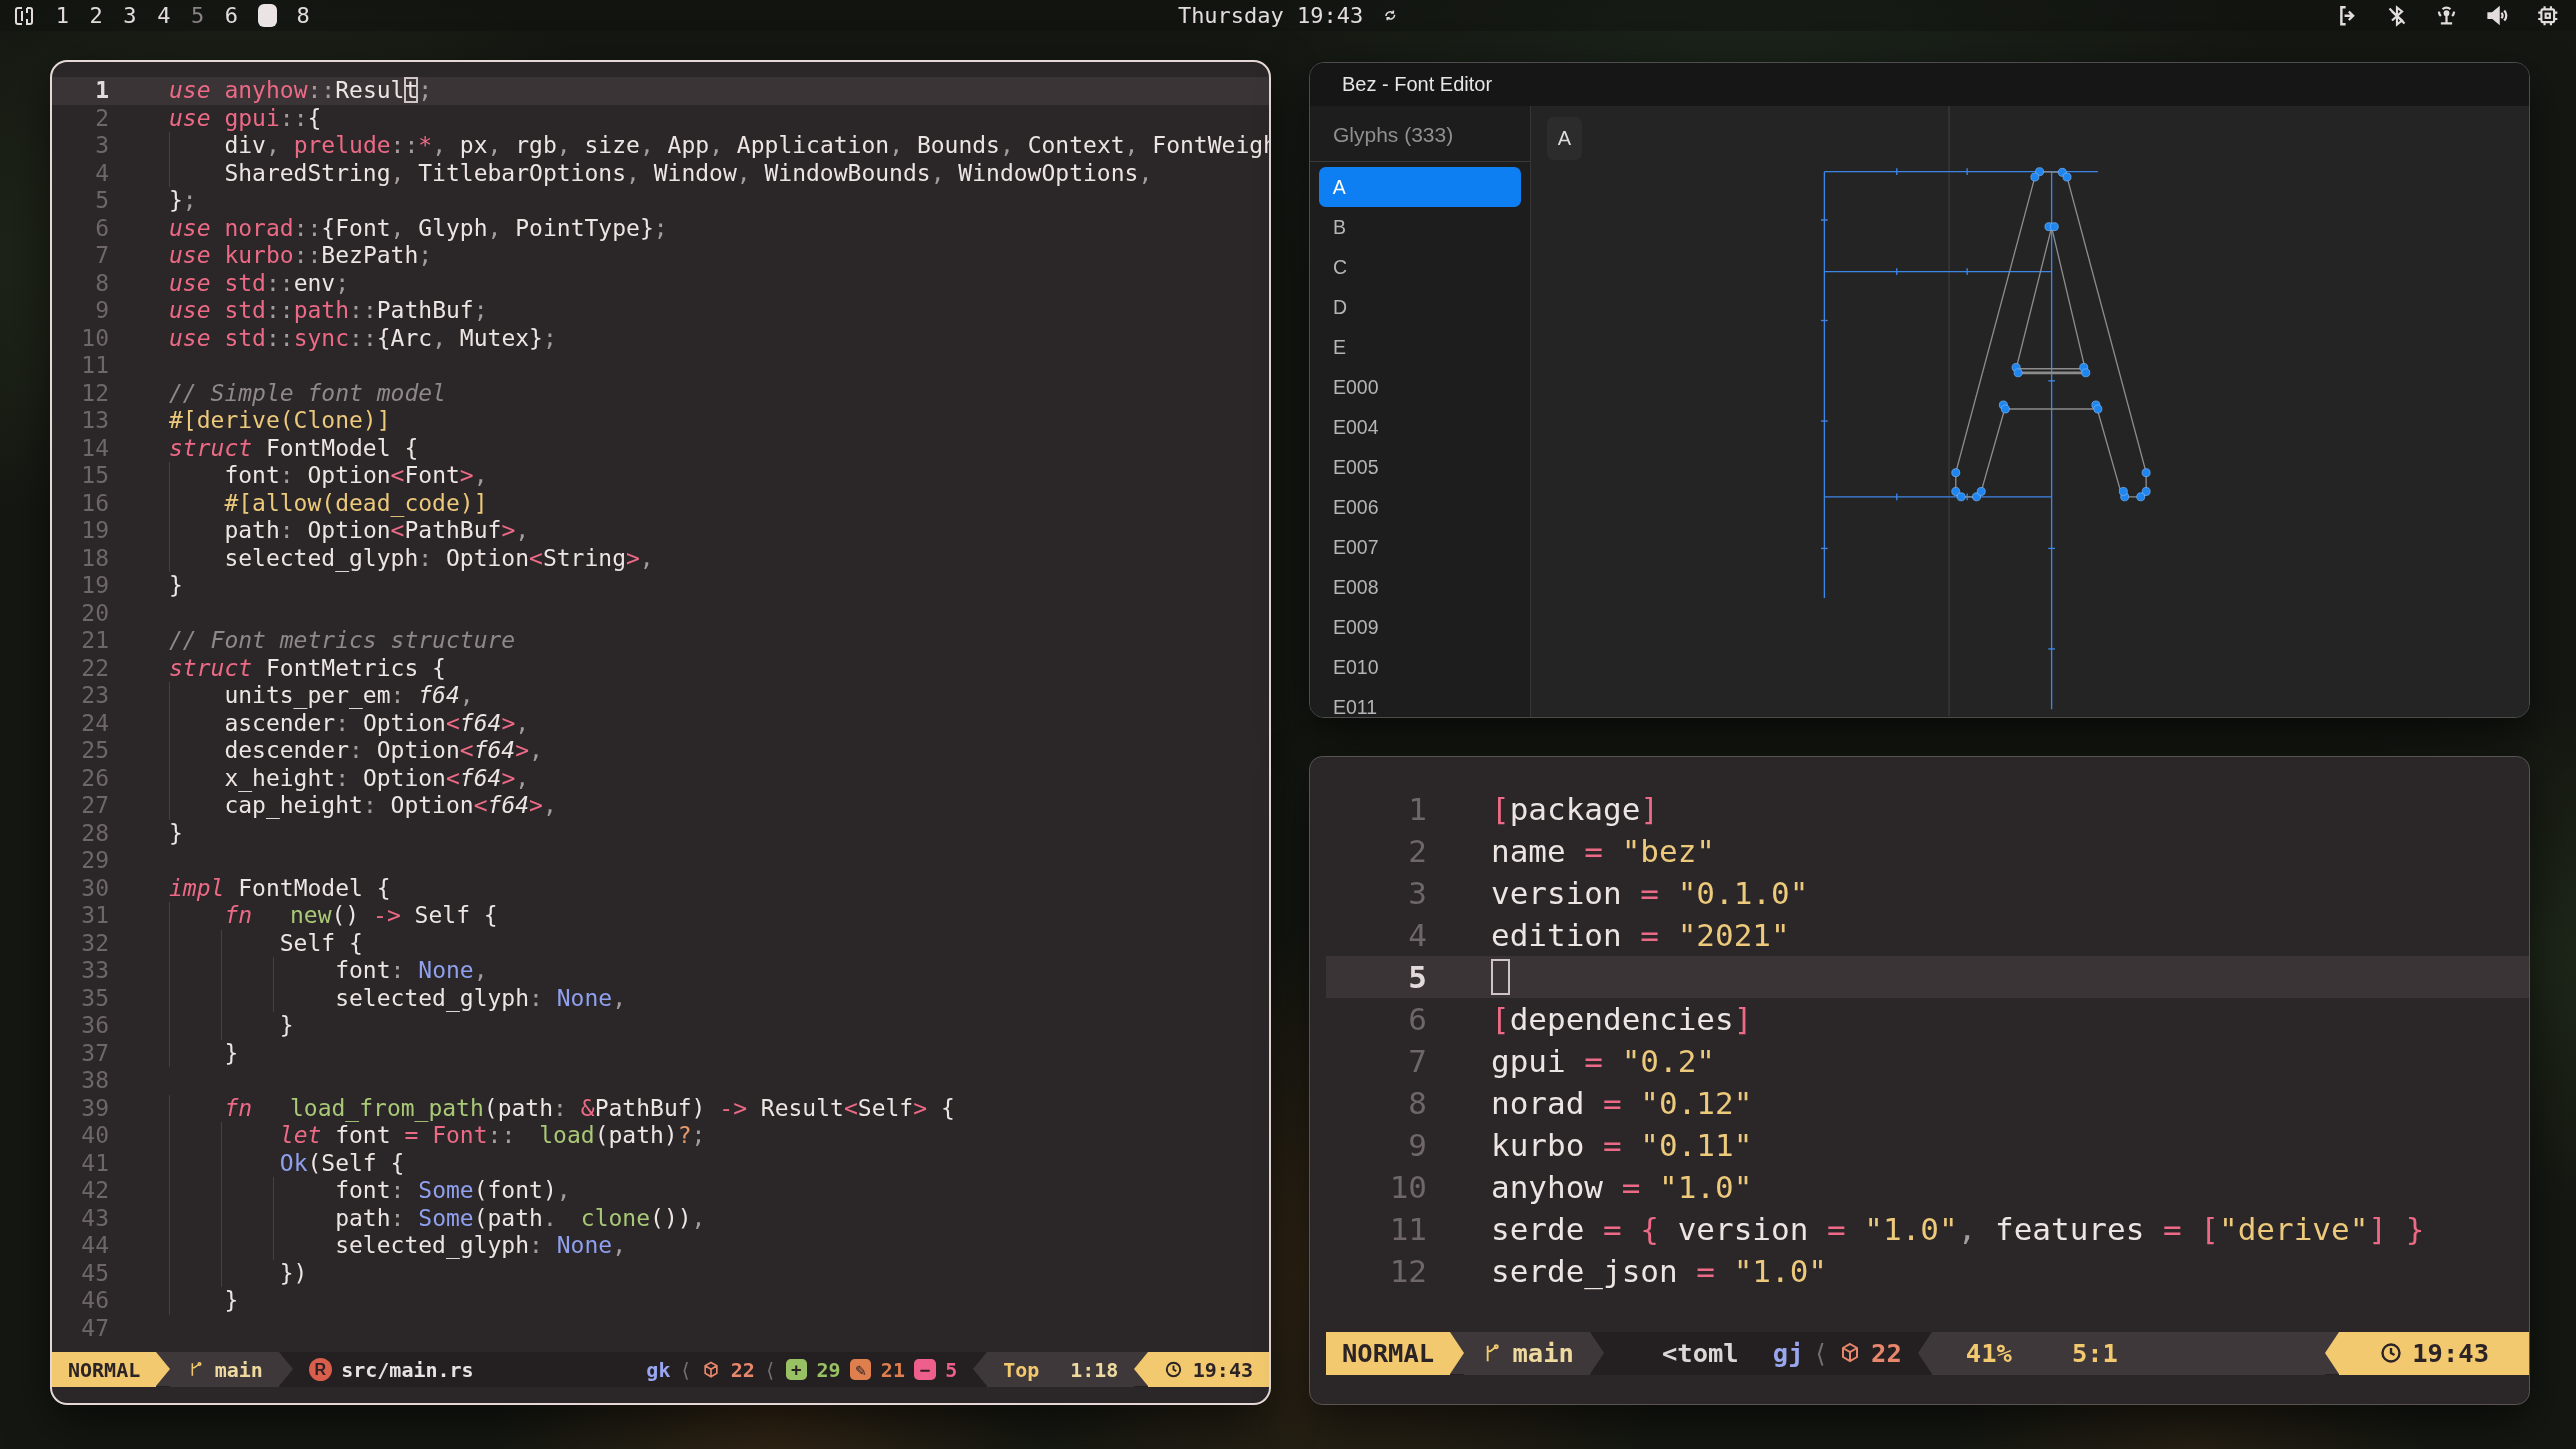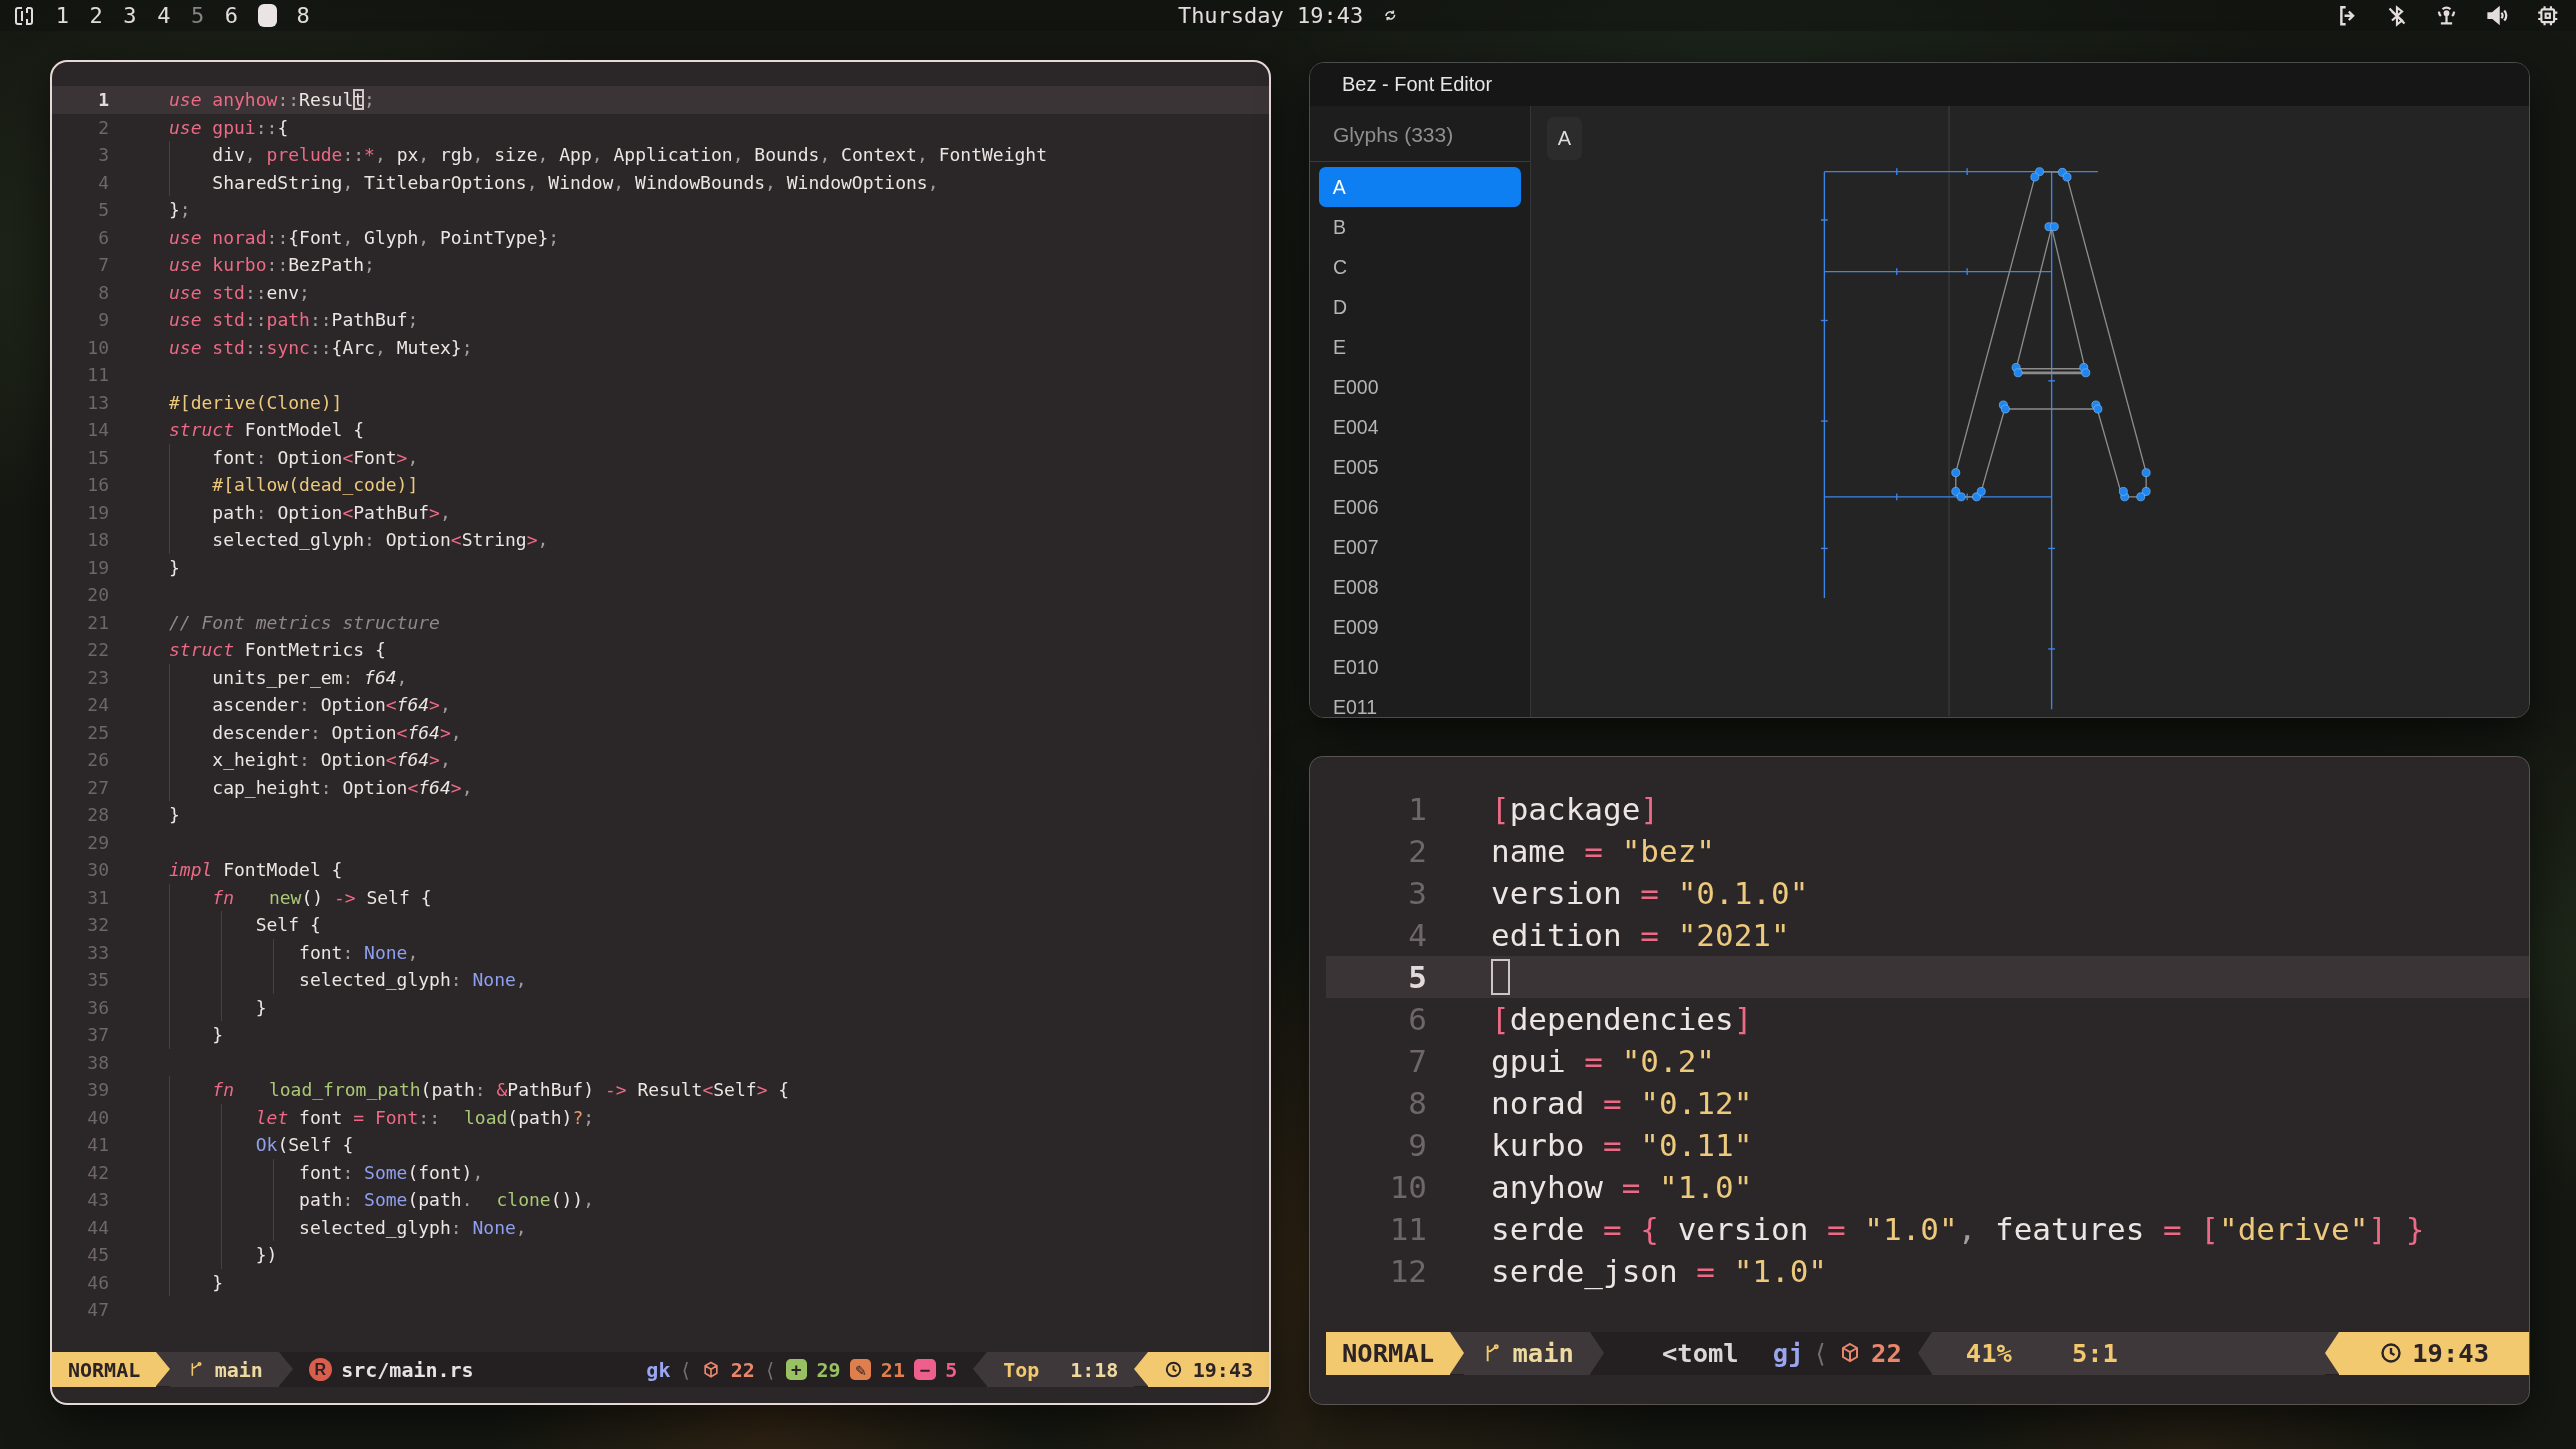--- a/index.html
+++ b/index.html
@@ -39,21 +39,21 @@
   .tb-center{position:absolute;left:50%;top:0;height:31px;transform:translateX(-50%);
     display:flex;align-items:center;gap:20px;}
   .tb-right{margin-left:auto;display:flex;align-items:center;gap:24px;padding-right:4px;}
   .tb-right svg,.tb-left svg,.tb-center svg{display:block;}
   
   .win{position:absolute;box-shadow:0 16px 47px rgba(0,0,0,.6);}
   
   .editor{background:var(--ed-bg);display:flex;flex-direction:column;overflow:hidden;}
   #win-code{left:50px;top:60px;width:1221px;height:1345px;border:2.7px solid #e5d8d6;border-radius:17.4px;}
   #win-toml{left:1309px;top:756px;width:1221px;height:649px;border:1.3px solid #5a5453;border-radius:13.4px;padding-left:16px;}
-  .codearea{flex:1;overflow:hidden;padding-top:24px;font-family:var(--mono);font-size:18px;line-height:27.5px;color:var(--ed-text);}
+  .codearea{flex:1;overflow:hidden;padding-top:15px;font-family:var(--mono);font-size:23px;line-height:27.5px;color:var(--ed-text);}
   .toml .codearea{padding-top:31px;font-size:31px;line-height:42px;}
   .line{position:relative;white-space:pre;}
   .line.cl{background:var(--ed-cursorline);}
   .ln{display:inline-block;width:57px;text-align:right;color:var(--ln);}
   .toml .ln{width:101px;}
   .line.cl .ln{color:var(--ln-cur);font-weight:bold;}
   .code{margin-left:60px;}
   .toml .code{margin-left:64px;}
   .ig{position:absolute;top:0;bottom:0;width:1.3px;background:var(--guide);}
   .tk-k{color:var(--pink);font-style:italic;}
@@ -177,20 +177,21 @@
       <div class="line"><span class="ln">2</span><span class="code"><span class="tk-k">use</span><span class="tk-t"> </span><span class="tk-p">gpui</span><span class="tk-d">::</span><span class="tk-t">{</span></span></div>
       <div class="line"><span class="ln">3</span><i class="ig" style="left: 117px;"></i><span class="code"><span class="tk-t">    div</span><span class="tk-d">, </span><span class="tk-p">prelude</span><span class="tk-d">::</span><span class="tk-p">*</span><span class="tk-d">, </span><span class="tk-t">px</span><span class="tk-d">, </span><span class="tk-t">rgb</span><span class="tk-d">, </span><span class="tk-t">size</span><span class="tk-d">, </span><span class="tk-t">App</span><span class="tk-d">, </span><span class="tk-t">Application</span><span class="tk-d">, </span><span class="tk-t">Bounds</span><span class="tk-d">, </span><span class="tk-t">Context</span><span class="tk-d">, </span><span class="tk-t">FontWeight</span></span></div>
       <div class="line"><span class="ln">4</span><i class="ig" style="left: 117px;"></i><span class="code"><span class="tk-t">    SharedString</span><span class="tk-d">, </span><span class="tk-t">TitlebarOptions</span><span class="tk-d">, </span><span class="tk-t">Window</span><span class="tk-d">, </span><span class="tk-t">WindowBounds</span><span class="tk-d">, </span><span class="tk-t">WindowOptions</span><span class="tk-d">,</span></span></div>
       <div class="line"><span class="ln">5</span><span class="code"><span class="tk-t">}</span><span class="tk-d">;</span></span></div>
       <div class="line"><span class="ln">6</span><span class="code"><span class="tk-k">use</span><span class="tk-t"> </span><span class="tk-p">norad</span><span class="tk-d">::</span><span class="tk-t">{Font</span><span class="tk-d">, </span><span class="tk-t">Glyph</span><span class="tk-d">, </span><span class="tk-t">PointType}</span><span class="tk-d">;</span></span></div>
       <div class="line"><span class="ln">7</span><span class="code"><span class="tk-k">use</span><span class="tk-t"> </span><span class="tk-p">kurbo</span><span class="tk-d">::</span><span class="tk-t">BezPath</span><span class="tk-d">;</span></span></div>
       <div class="line"><span class="ln">8</span><span class="code"><span class="tk-k">use</span><span class="tk-t"> </span><span class="tk-p">std</span><span class="tk-d">::</span><span class="tk-t">env</span><span class="tk-d">;</span></span></div>
       <div class="line"><span class="ln">9</span><span class="code"><span class="tk-k">use</span><span class="tk-t"> </span><span class="tk-p">std</span><span class="tk-d">::</span><span class="tk-p">path</span><span class="tk-d">::</span><span class="tk-t">PathBuf</span><span class="tk-d">;</span></span></div>
       <div class="line"><span class="ln">10</span><span class="code"><span class="tk-k">use</span><span class="tk-t"> </span><span class="tk-p">std</span><span class="tk-d">::</span><span class="tk-p">sync</span><span class="tk-d">::</span><span class="tk-t">{Arc</span><span class="tk-d">, </span><span class="tk-t">Mutex}</span><span class="tk-d">;</span></span></div>
       <div class="line"><span class="ln">11</span><span class="code"></span></div>
+      <div class="line"><span class="ln">12</span><span class="code"><span class="tk-c">// Simple font model</span></span></div>
       <div class="line"><span class="ln">13</span><span class="code"><span class="tk-y">#[derive(Clone)]</span></span></div>
       <div class="line"><span class="ln">14</span><span class="code"><span class="tk-k">struct</span><span class="tk-t"> FontModel {</span></span></div>
       <div class="line"><span class="ln">15</span><i class="ig" style="left: 117px;"></i><span class="code"><span class="tk-t">    font</span><span class="tk-d">:</span><span class="tk-t"> Option</span><span class="tk-p">&lt;</span><span class="tk-t">Font</span><span class="tk-p">&gt;</span><span class="tk-d">,</span></span></div>
       <div class="line"><span class="ln">16</span><i class="ig" style="left: 117px;"></i><span class="code"><span class="tk-y">    #[allow(dead_code)]</span></span></div>
       <div class="line"><span class="ln">19</span><i class="ig" style="left: 117px;"></i><span class="code"><span class="tk-t">    path</span><span class="tk-d">:</span><span class="tk-t"> Option</span><span class="tk-p">&lt;</span><span class="tk-t">PathBuf</span><span class="tk-p">&gt;</span><span class="tk-d">,</span></span></div>
       <div class="line"><span class="ln">18</span><i class="ig" style="left: 117px;"></i><span class="code"><span class="tk-t">    selected_glyph</span><span class="tk-d">:</span><span class="tk-t"> Option</span><span class="tk-p">&lt;</span><span class="tk-t">String</span><span class="tk-p">&gt;</span><span class="tk-d">,</span></span></div>
       <div class="line"><span class="ln">19</span><span class="code"><span class="tk-t">}</span></span></div>
       <div class="line"><span class="ln">20</span><span class="code"></span></div>
       <div class="line"><span class="ln">21</span><span class="code"><span class="tk-c">// Font metrics structure</span></span></div>
       <div class="line"><span class="ln">22</span><span class="code"><span class="tk-k">struct</span><span class="tk-t"> FontMetrics {</span></span></div>

